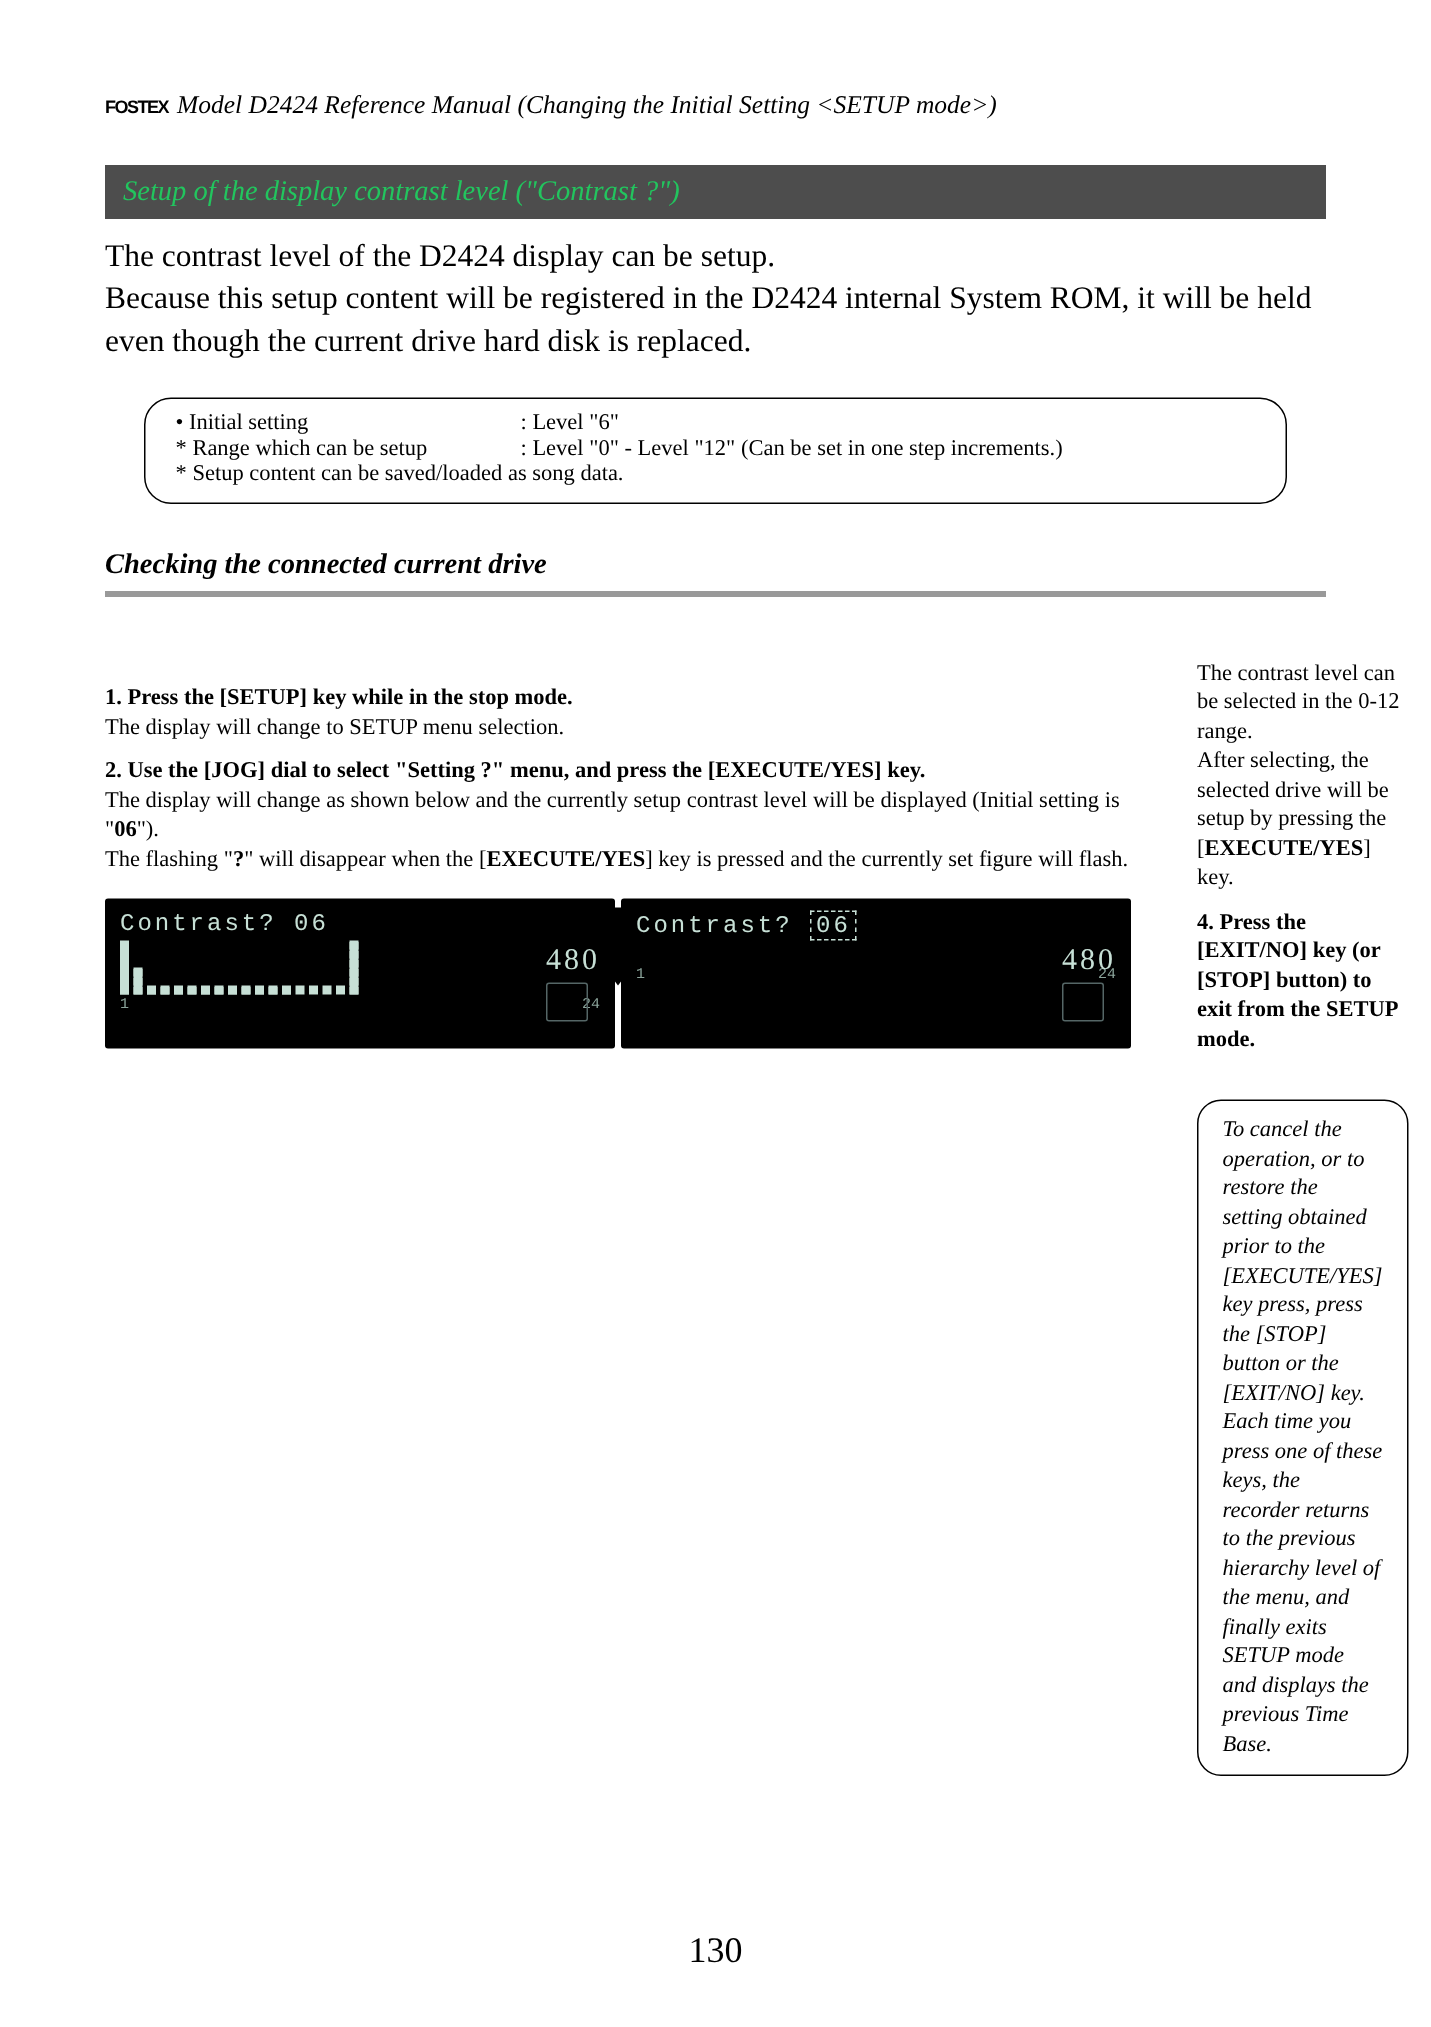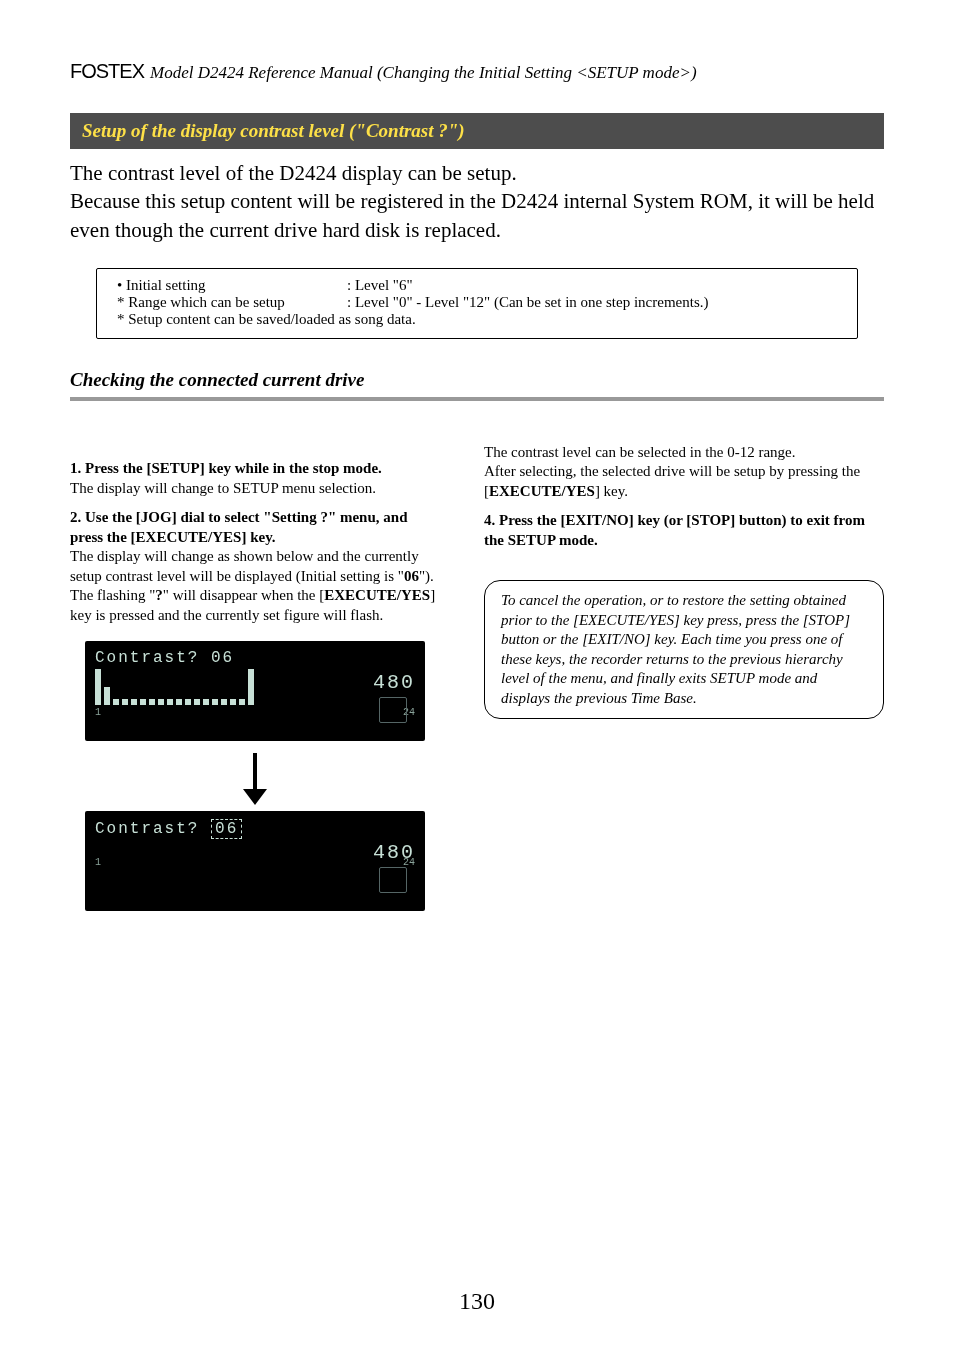--- a/index.html
+++ b/index.html
@@ -19,45 +19,45 @@
   }
   .header-line {
     font-style: italic;
     font-size: 17px;
     margin-bottom: 30px;
     display: flex;
     align-items: baseline;
   }
   .fostex {
     font-family: Arial, Helvetica, sans-serif;
-    font-weight: 400;
+    font-weight: 700;
     font-style: normal;
     letter-spacing: -1px;
-    font-size: 20px;
+    font-size: 12px;
     margin-right: 6px;
   }
   .section-bar {
     background: #4d4d4d;
-    color: #fde047;
+    color: #22c55e;
     font-style: italic;
-    font-weight: bold;
+    font-weight: normal;
     font-size: 19px;
     padding: 7px 12px;
     margin-bottom: 10px;
   }
   .body-text {
     font-size: 21px;
     line-height: 1.35;
     margin-bottom: 24px;
   }
   
   .info-box {
     margin: 8px 26px 30px 26px;
     border: 1px solid #000;
-    border-radius: 2px;
+    border-radius: 18px;
     padding: 8px 20px 10px 20px;
     font-size: 15px;
   }
   .info-row {
     display: flex;
   }
   .info-label {
     width: 230px;
   }
   
@@ -88,22 +88,22 @@
   .step {
     font-size: 15px;
     line-height: 1.3;
     margin-bottom: 10px;
   }
   .step b { font-weight: bold; }
 
   
   .lcd-wrap {
     display: flex;
-    flex-direction: column;
-    align-items: center;
+    flex-direction: row;
+    align-items: flex-start;
   }
   .lcd {
     width: 340px;
     height: 100px;
     background: #000;
     color: #c7e0d6;
     border-radius: 2px;
     position: relative;
     padding: 8px 10px;
     box-sizing: border-box;
@@ -137,21 +137,21 @@
   }
   .lcd .bargraph .blank .seg { opacity:0 }
   .lcd .scale {
     display:flex; justify-content:space-between;
     font-size:10px; margin-top:2px;
     color:#8aa39a;
   }
   .lcd .side-number {
     position:absolute; right:10px; top:30px;
     font-size:20px; letter-spacing:2px;
-    font-family: Liberation Mono, monospace;
+    font-family: Liberation Serif, serif;
   }
   .lcd .little {
     position:absolute; right:18px; top:56px;
     width:26px; height:24px;
     border:1px solid #566; border-radius:2px;
     font-size:10px;
   }
   .arrow-down {
     width: 4px;
     height: 40px;

